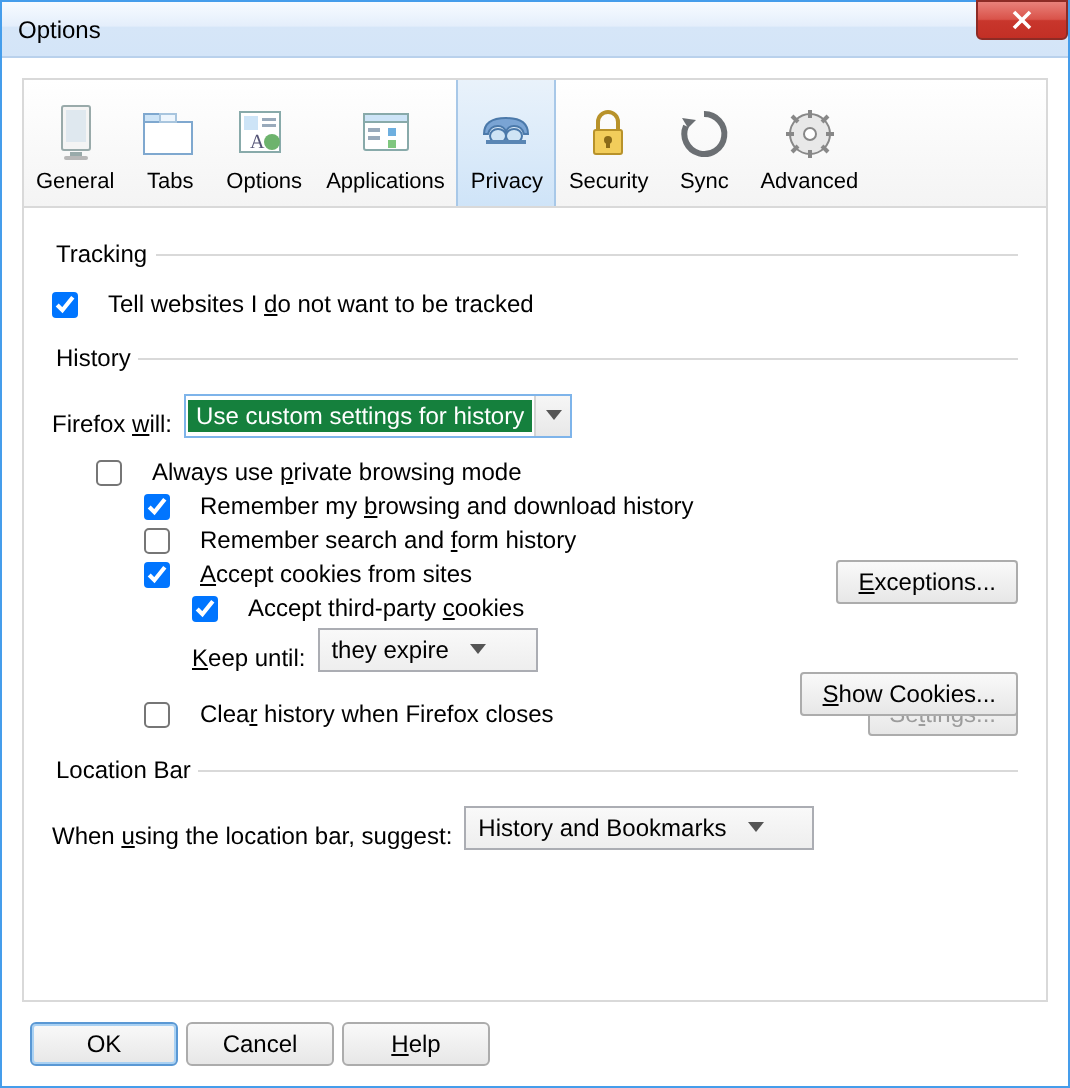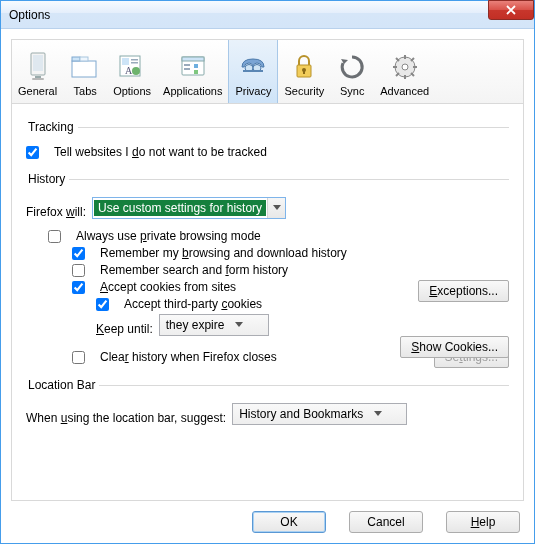--- a/index.html
+++ b/index.html
@@ -142,22 +142,21 @@
     border-radius: 2px;
   }
   .btn.disabled { color: #9c9c9c; }
   .row-split {
     display: flex;
     justify-content: space-between;
     align-items: center;
   }
   .buttonbar {
     display: flex;
-    justify-content: flex-end;
-    gap: 23px;
+    gap: 4px;
     padding: 10px 4px 2px 4px;
   }
   .main-btn {
     min-width: 74px;
     height: 22px;
     border: 1px solid #acacac;
     background: linear-gradient(to bottom, #f9f9f9, #e7e7e7);
     font-size: 12px;
     border-radius: 3px;
     display: inline-flex;

